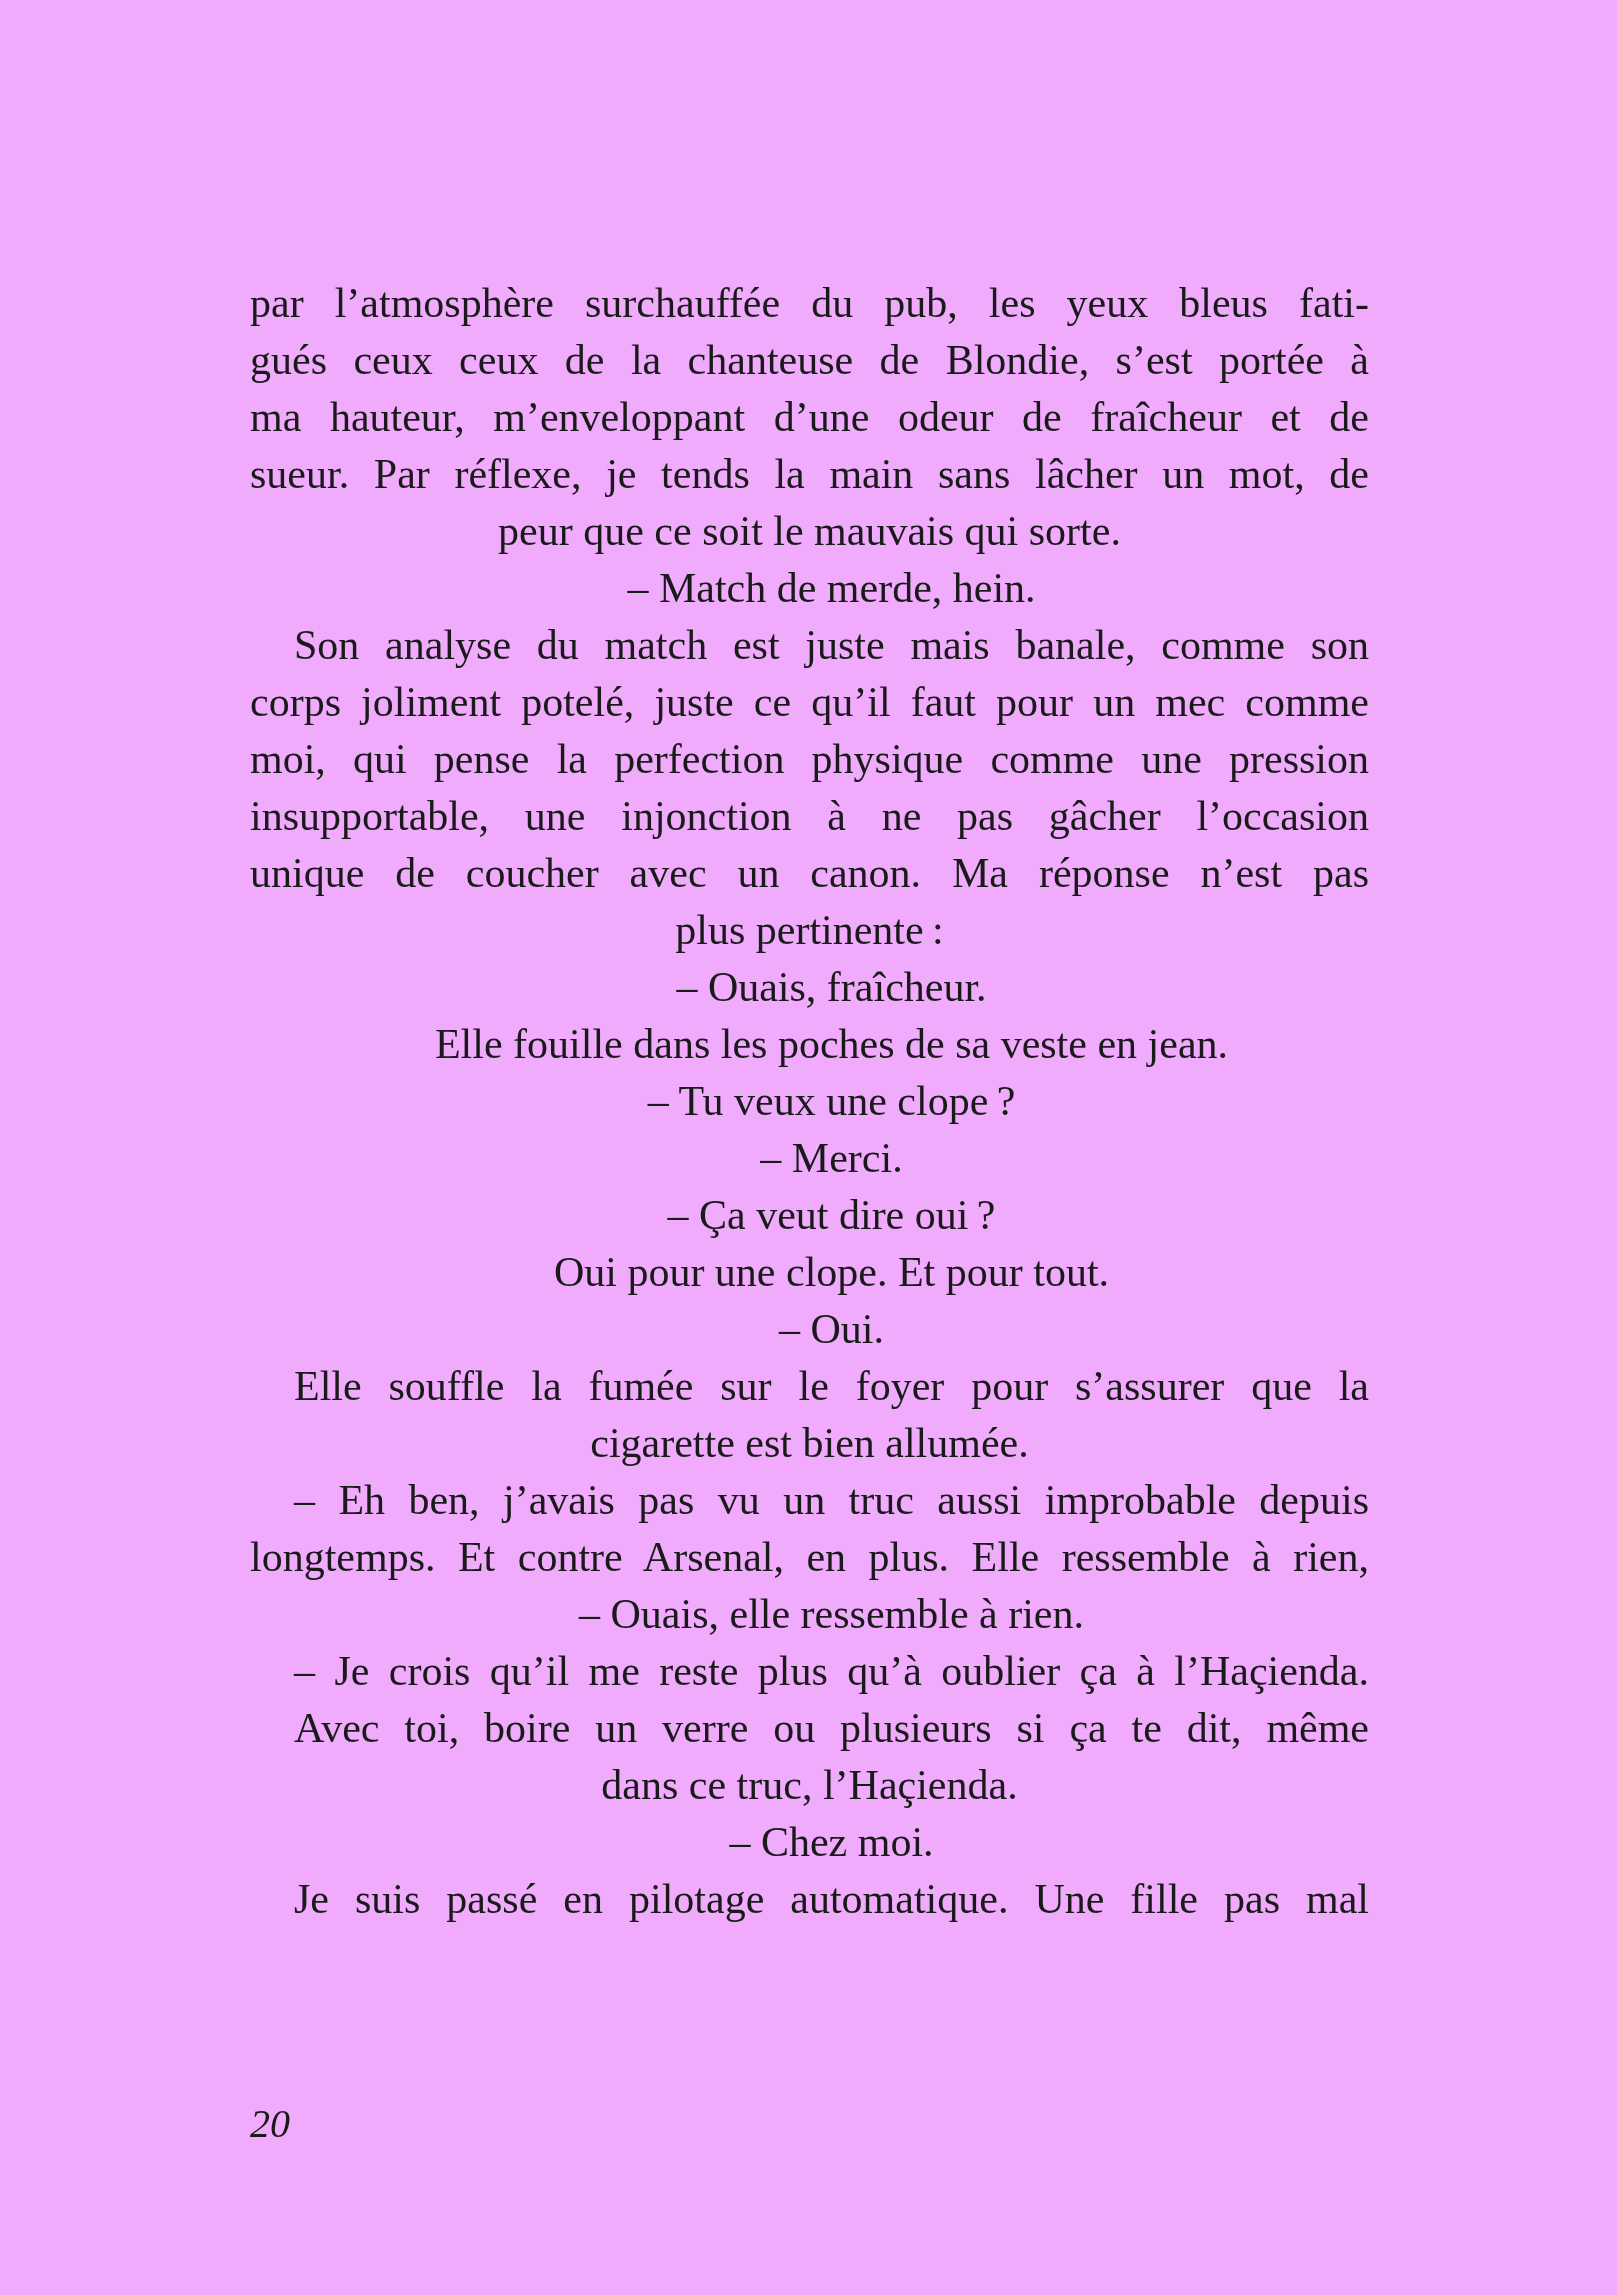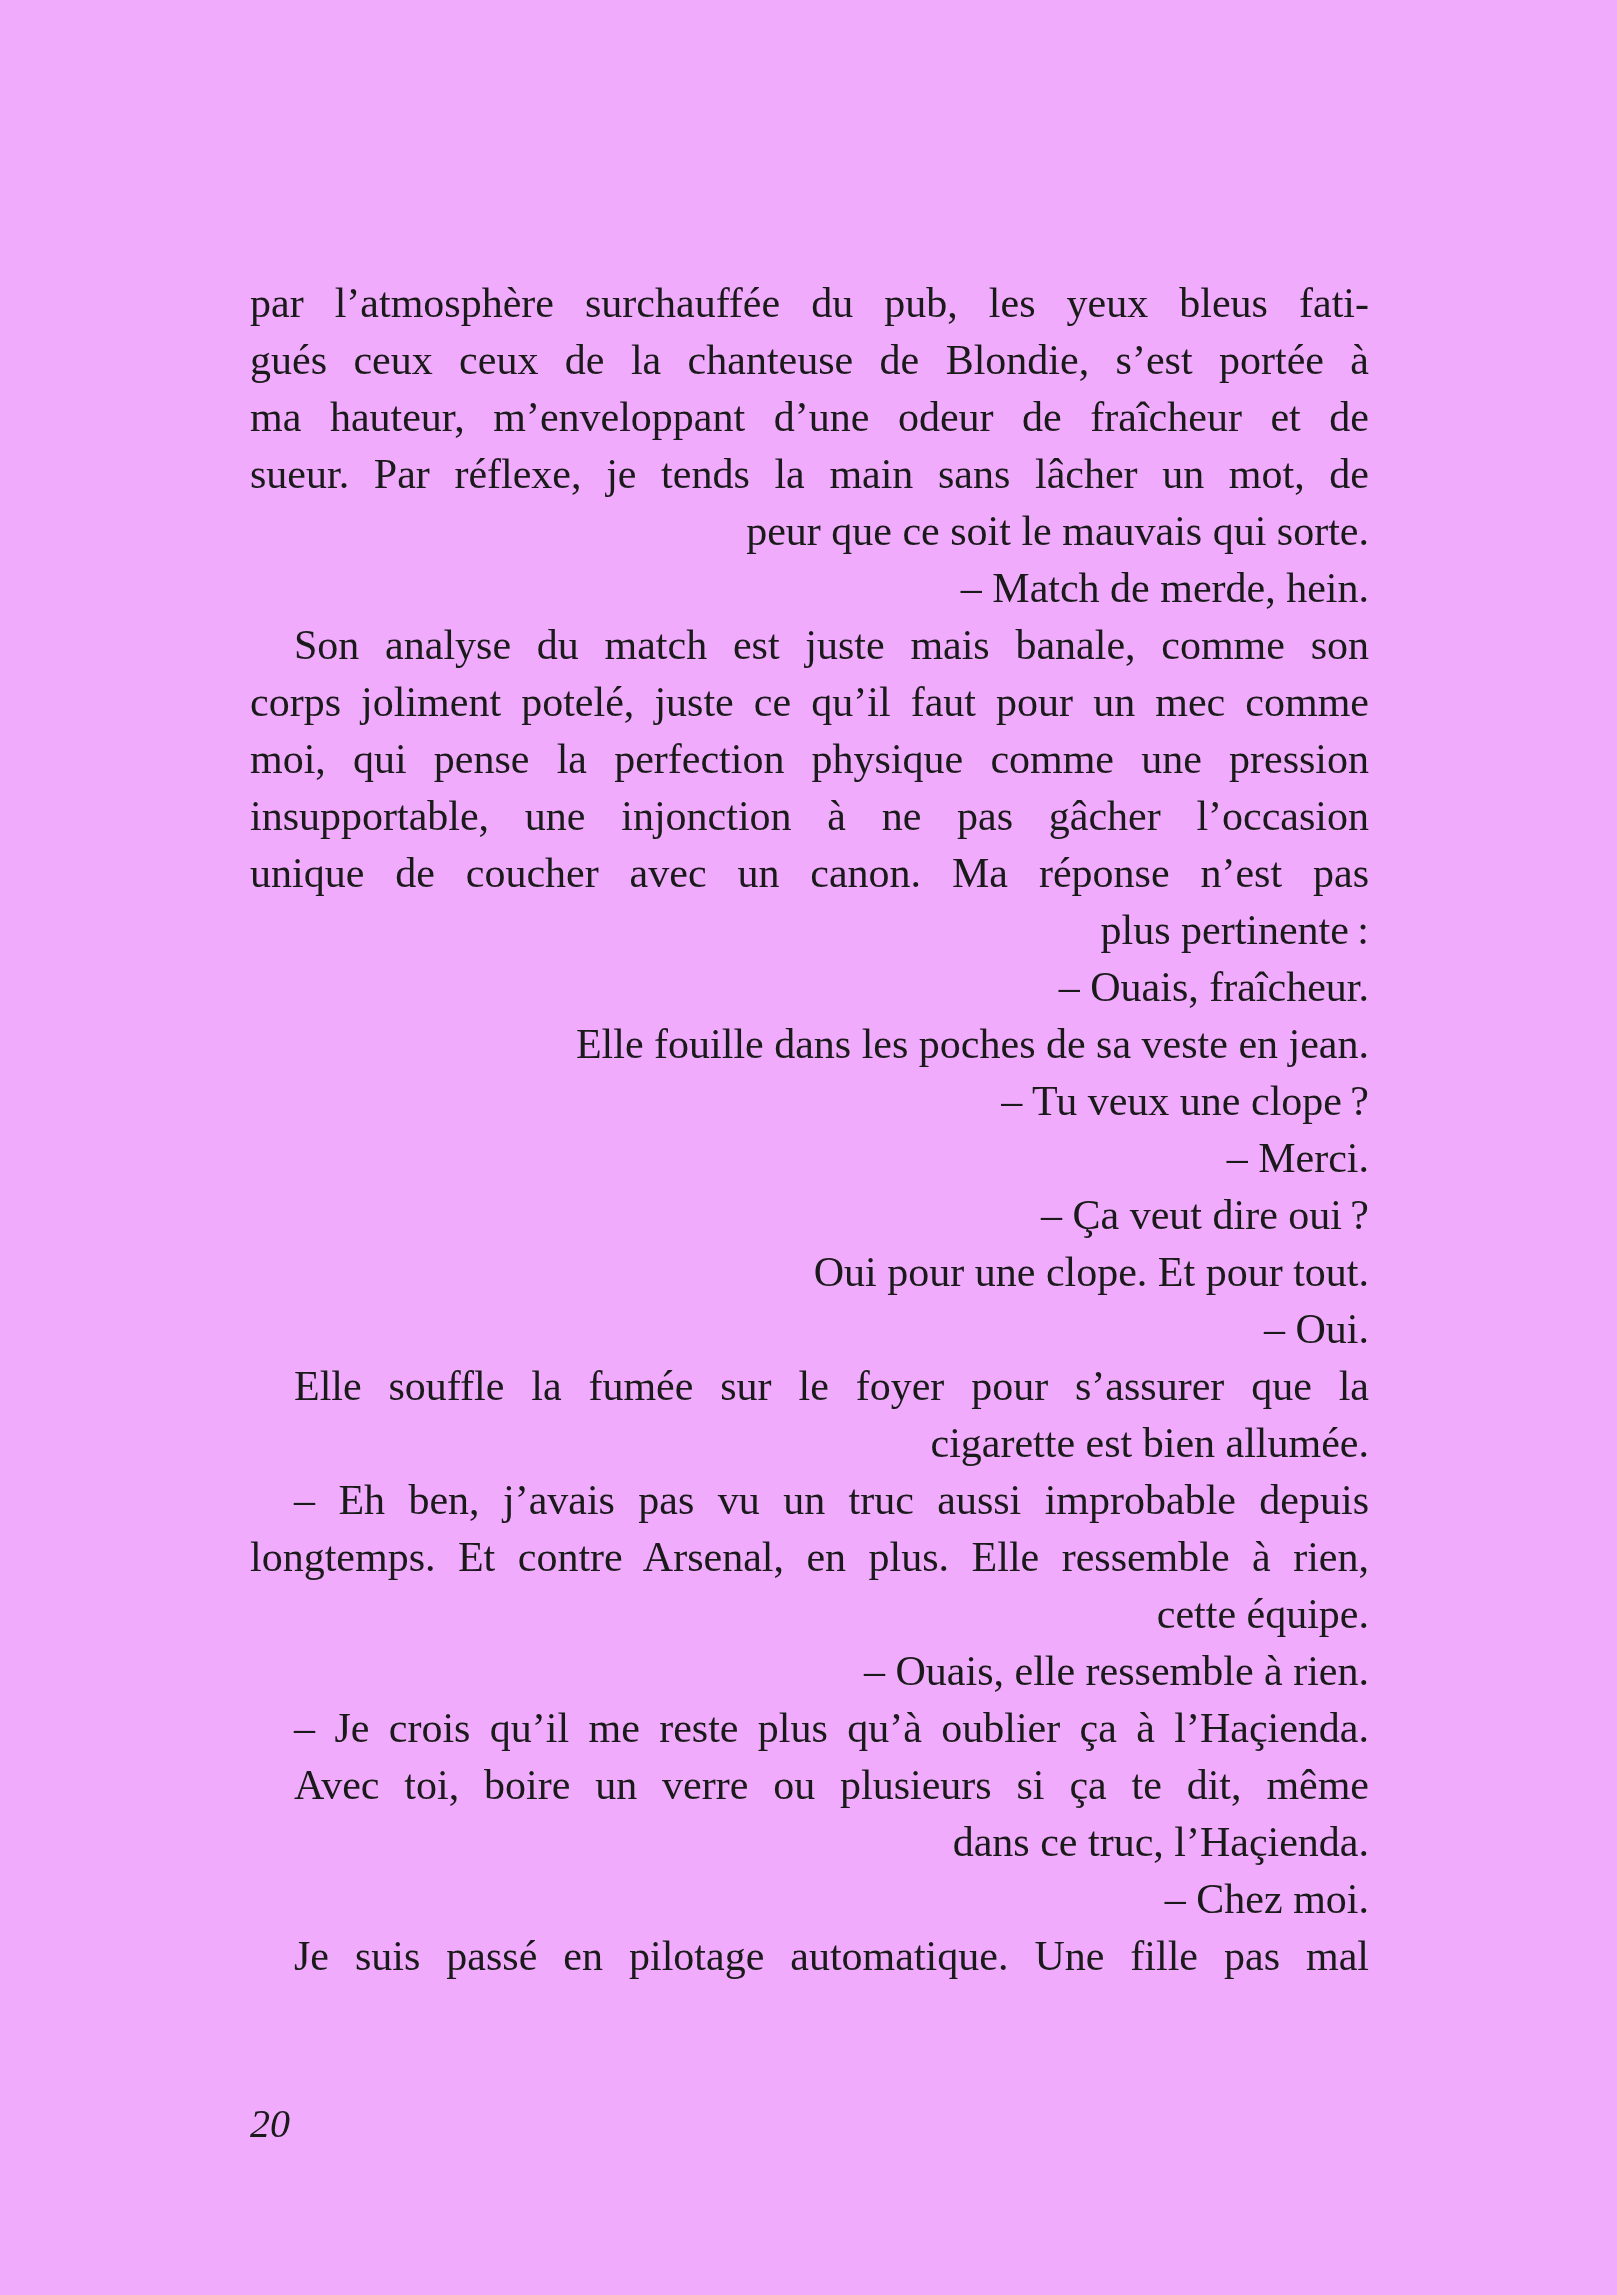--- a/index.html
+++ b/index.html
@@ -23,21 +23,21 @@
   .text-block {
     position: absolute;
     left: 250px;
     top: 275px;
     width: 1119px;
     font-size: 42px;
     line-height: 57px;
     font-kerning: normal;
   }
   .line {
-    text-align: right;
+    text-align: center;
     white-space: normal;
   }
   .line.just {
     text-align: justify;
     text-align-last: justify;
     -moz-text-align-last: justify;
   }
   .line.indent {
     text-indent: 44px;
   }
@@ -72,21 +72,20 @@
       <div class="line indent">Elle fouille dans les poches de sa veste en jean.</div>
       <div class="line indent">– Tu veux une clope ?</div>
       <div class="line indent">– Merci.</div>
       <div class="line indent">– Ça veut dire oui ?</div>
       <div class="line indent">Oui pour une clope. Et pour tout.</div>
       <div class="line indent">– Oui.</div>
       <div class="line indent just">Elle souffle la fumée sur le foyer pour s’assurer que la</div>
       <div class="line">cigarette est bien allumée.</div>
       <div class="line indent just">– Eh ben, j’avais pas vu un truc aussi improbable depuis</div>
       <div class="line just">longtemps. Et contre Arsenal, en plus. Elle ressemble à rien,</div>
-      <div class="line">cette équipe.</div>
       <div class="line indent">– Ouais, elle ressemble à rien.</div>
       <div class="line indent just">– Je crois qu’il me reste plus qu’à oublier ça à l’Haçienda.</div>
       <div class="line indent just">Avec toi, boire un verre ou plusieurs si ça te dit, même</div>
       <div class="line">dans ce truc, l’Haçienda.</div>
       <div class="line indent">– Chez moi.</div>
       <div class="line indent just">Je suis passé en pilotage automatique. Une fille pas mal</div>
     </main>
   <div class="page-number">20</div>
 </div>
 

